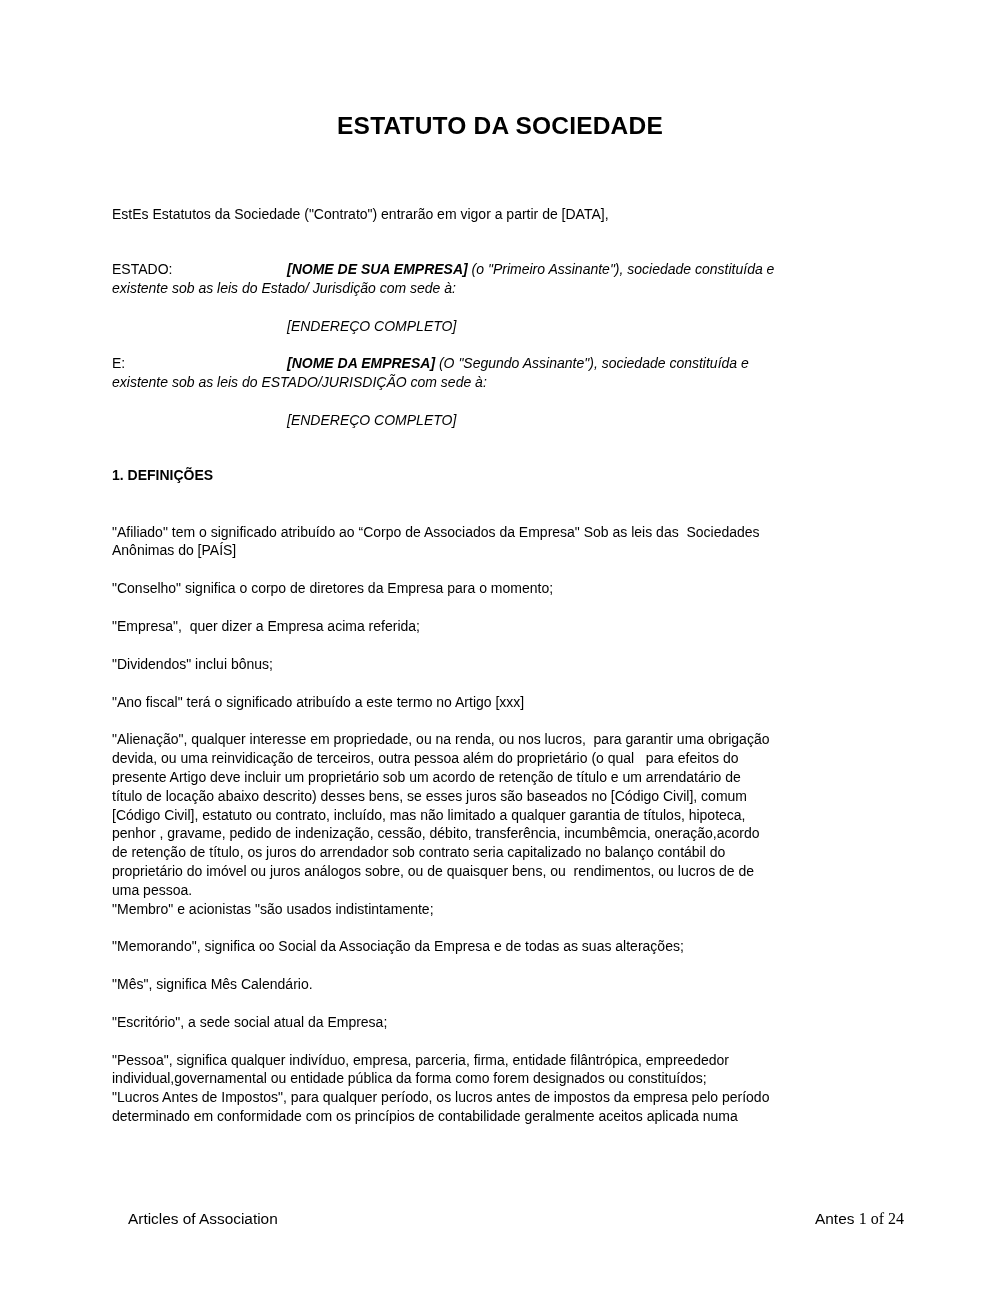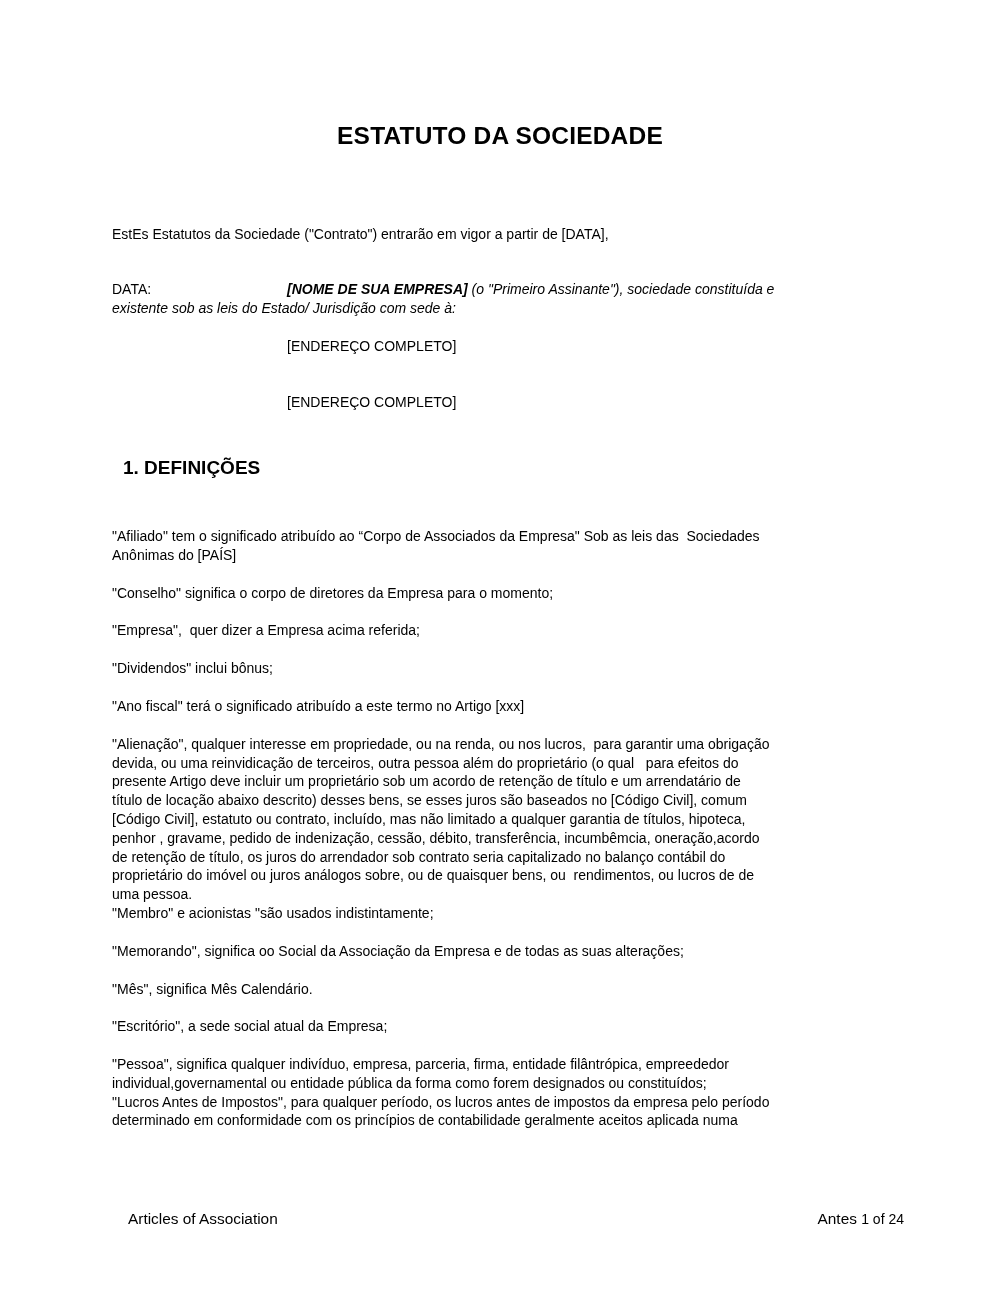--- a/index.html
+++ b/index.html
@@ -31,21 +31,21 @@
     left: 112px;
     top: 0;
     width: 776px;
   }
 
   .doc-title {
     font-size: 24.5px;
     font-weight: bold;
     text-align: center;
     letter-spacing: 0.2px;
-    margin: 12px;
+    margin: 2px;
     padding-top: 110px;
     line-height: 1.15;
   }
 
   .para {
     font-size: 14px;
     line-height: 18.8px;
     margin: 0;
     text-align: left;
     white-space: pre-wrap;
@@ -64,76 +64,79 @@
     width: 175px;
     vertical-align: top;
   }
   .tabbed .body {
     display: inline;
     font-style: italic;
   }
 
   .indent-addr {
     padding-left: 175px;
+    font-style: italic;
   }
 
   .section-heading {
-    font-size: 19px;
+    font-size: 14px;
     font-weight: bold;
     line-height: 18.8px;
-    margin: 11px;
+    margin: 0;
   }
 
   b, strong { font-weight: bold; }
 
   .footer {
     position: absolute;
     left: 128px;
     top: 1209px;
     width: 776px;
     font-size: 15.4px;
     line-height: 20px;
   }
   .footer-left {
     float: left;
   }
   .footer-right {
     float: right;
     white-space: pre;
   }
   .footer-right .num {
-    font-family: Liberation Sans, sans-serif;
-    font-size: 14px;
+    font-family: Liberation Serif, serif;
+    font-size: 16px;
   }
   .clear { clear: both; }
 </style>
 </head>
 <body>
 
 <div class="page">
 
   <div class="content">
 
     <h1 class="doc-title">ESTATUTO DA SOCIEDADE</h1>
 
     <div class="spacer-xl"></div>
 
     <p class="para">EstEs Estatutos da Sociedade ("Contrato") entrarão em vigor a partir de [DATA],</p>
 
     <div class="spacer-lg"></div>
 
-    <p class="para tabbed"><span class="label">DATA:</span><span class="body"><b>[NOME DE SUA EMPRESA]</b><span> (o "Primeiro Assinante"), sociedade constituída e
+    <p class="para tabbed"><span class="label">ESTADO:</span><span class="body"><b>[NOME DE SUA EMPRESA]</b><span> (o "Primeiro Assinante"), sociedade constituída e
 existente sob as leis do Estado/ Jurisdição com sede à:</span></span></p>
 
     <div class="spacer-md"></div>
 
     <p class="para indent-addr">[ENDEREÇO COMPLETO]</p>
 
     <div class="spacer-md"></div>
 
+    <p class="para tabbed"><span class="label">E:</span><span class="body"><b>[NOME DA EMPRESA]</b><span> (O "Segundo Assinante"), sociedade constituída e
+existente sob as leis do ESTADO/JURISDIÇÃO com sede à:</span></span></p>
 
     <div class="spacer-md"></div>
 
     <p class="para indent-addr">[ENDEREÇO COMPLETO]</p>
 
     <div class="spacer-lg"></div>
 
     <h2 class="section-heading">1. DEFINIÇÕES</h2>
 
     <div class="spacer-md"></div>

